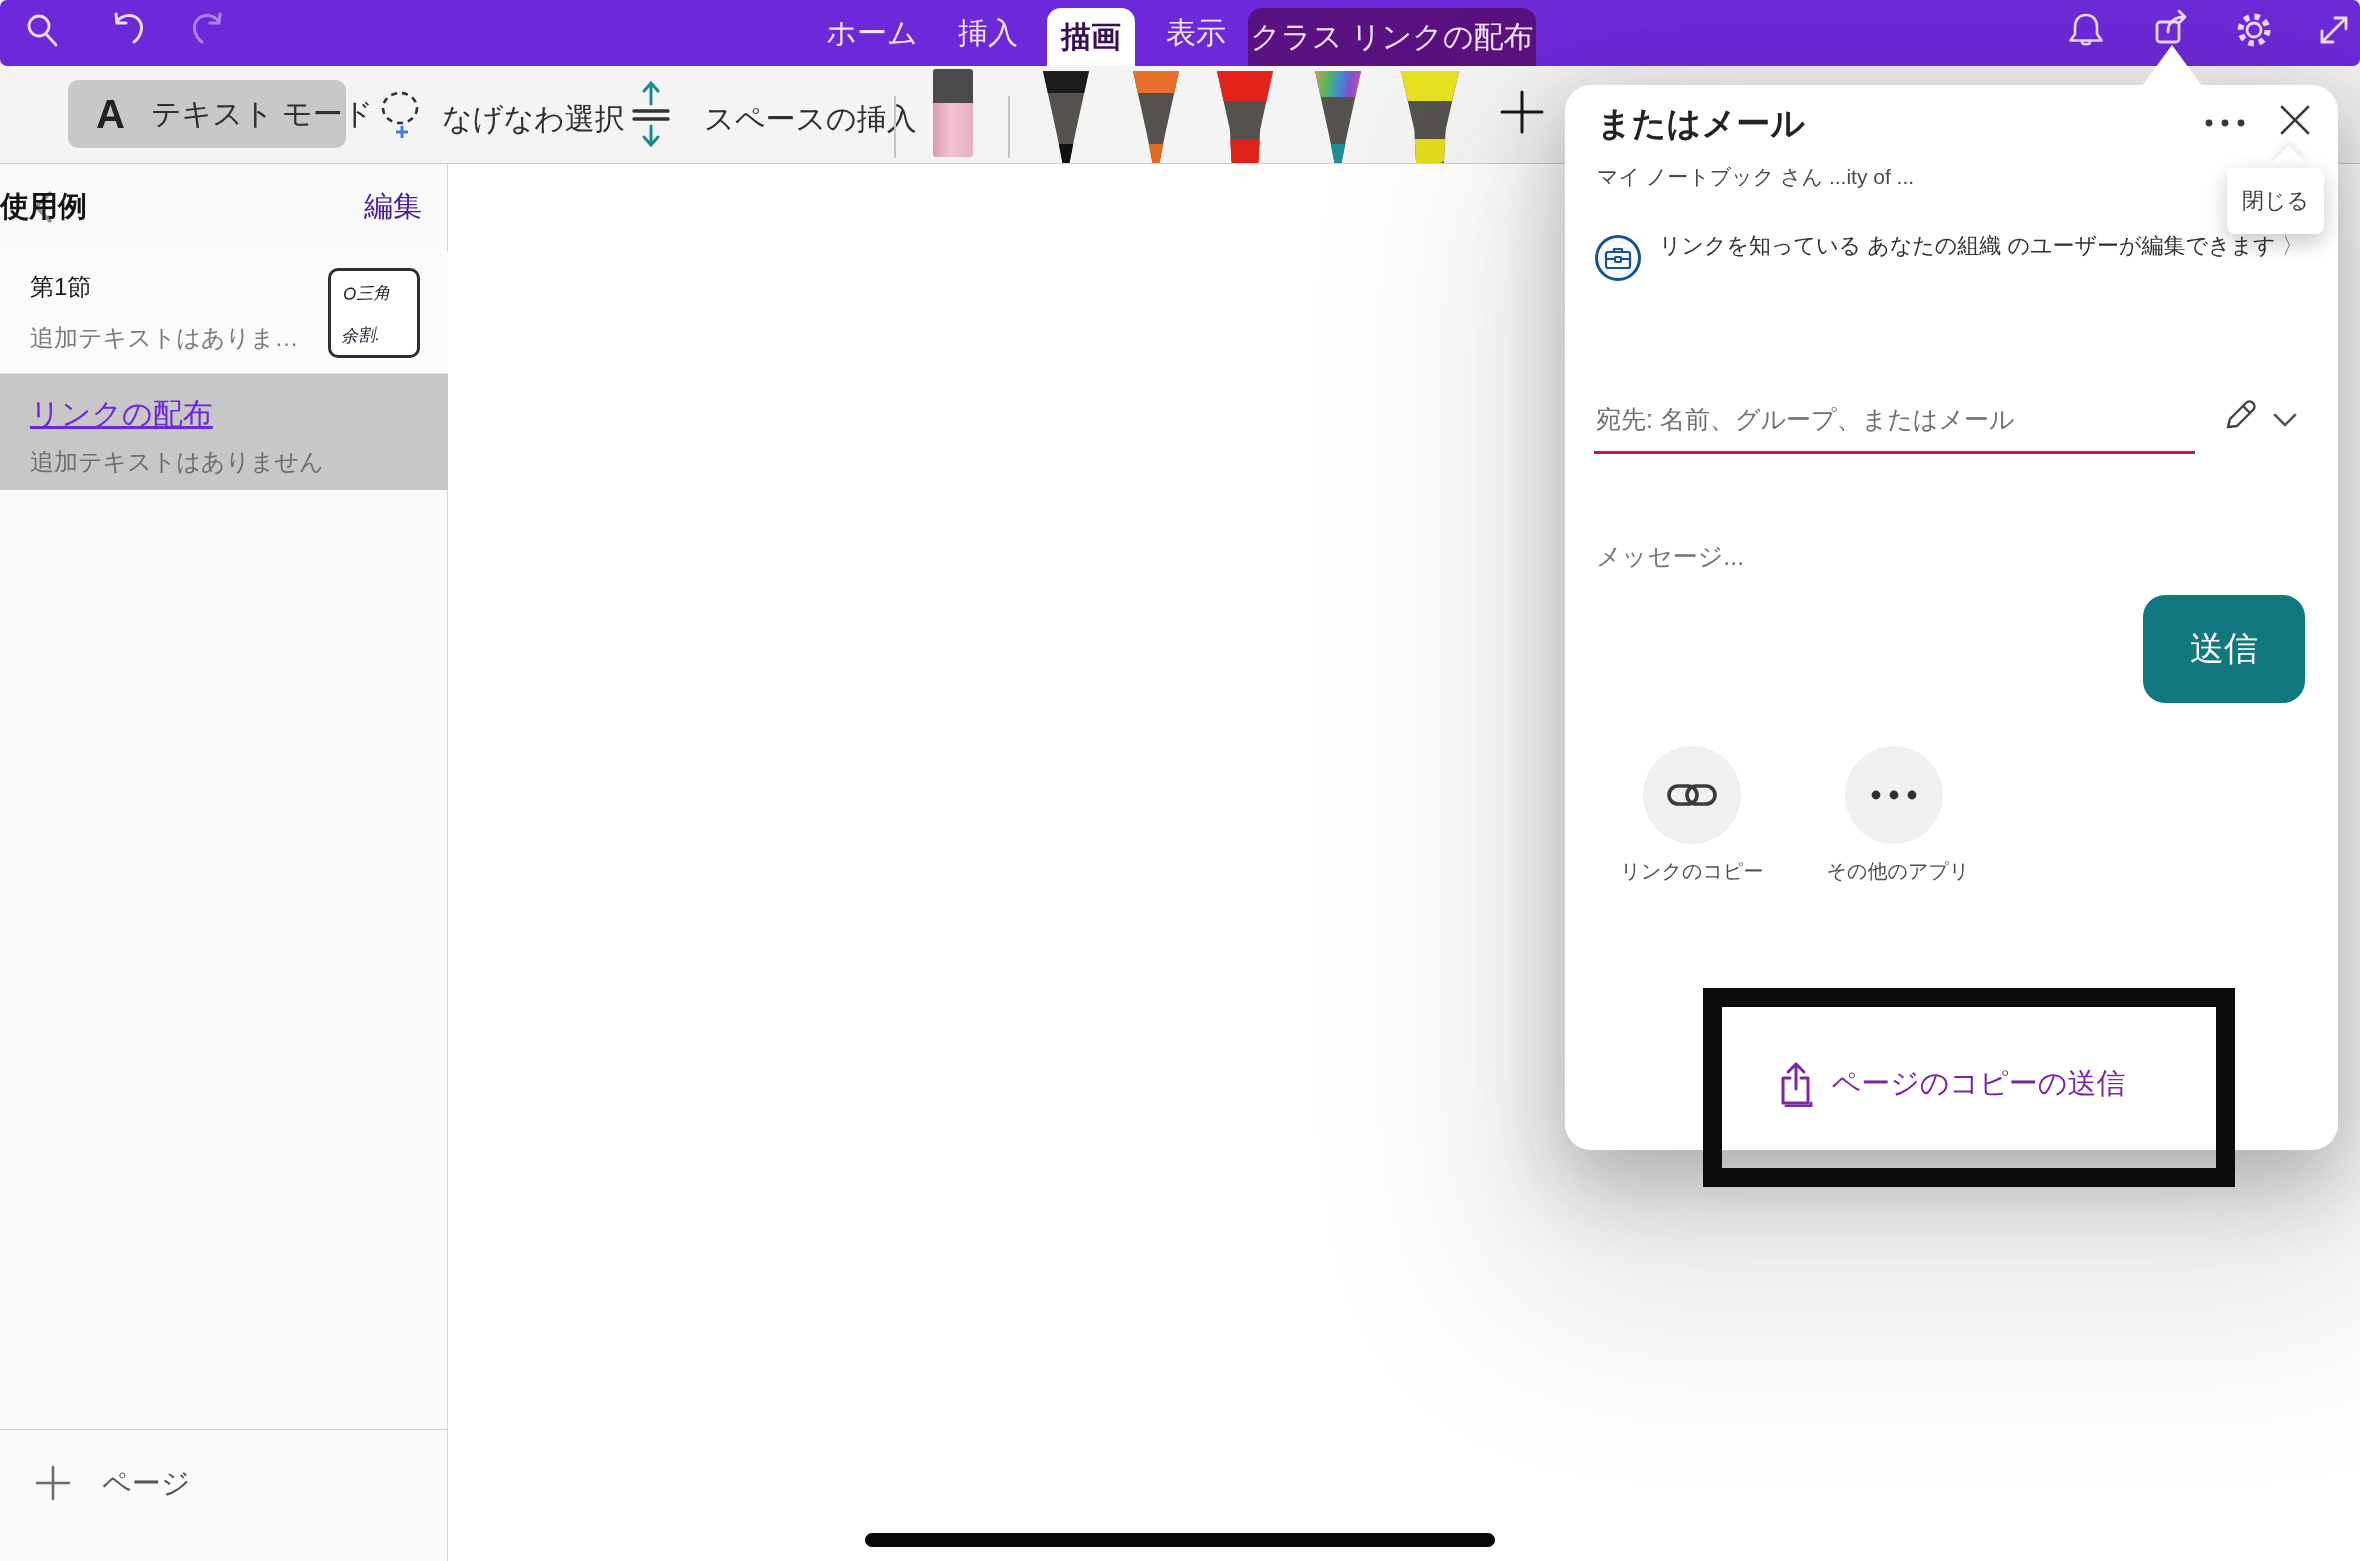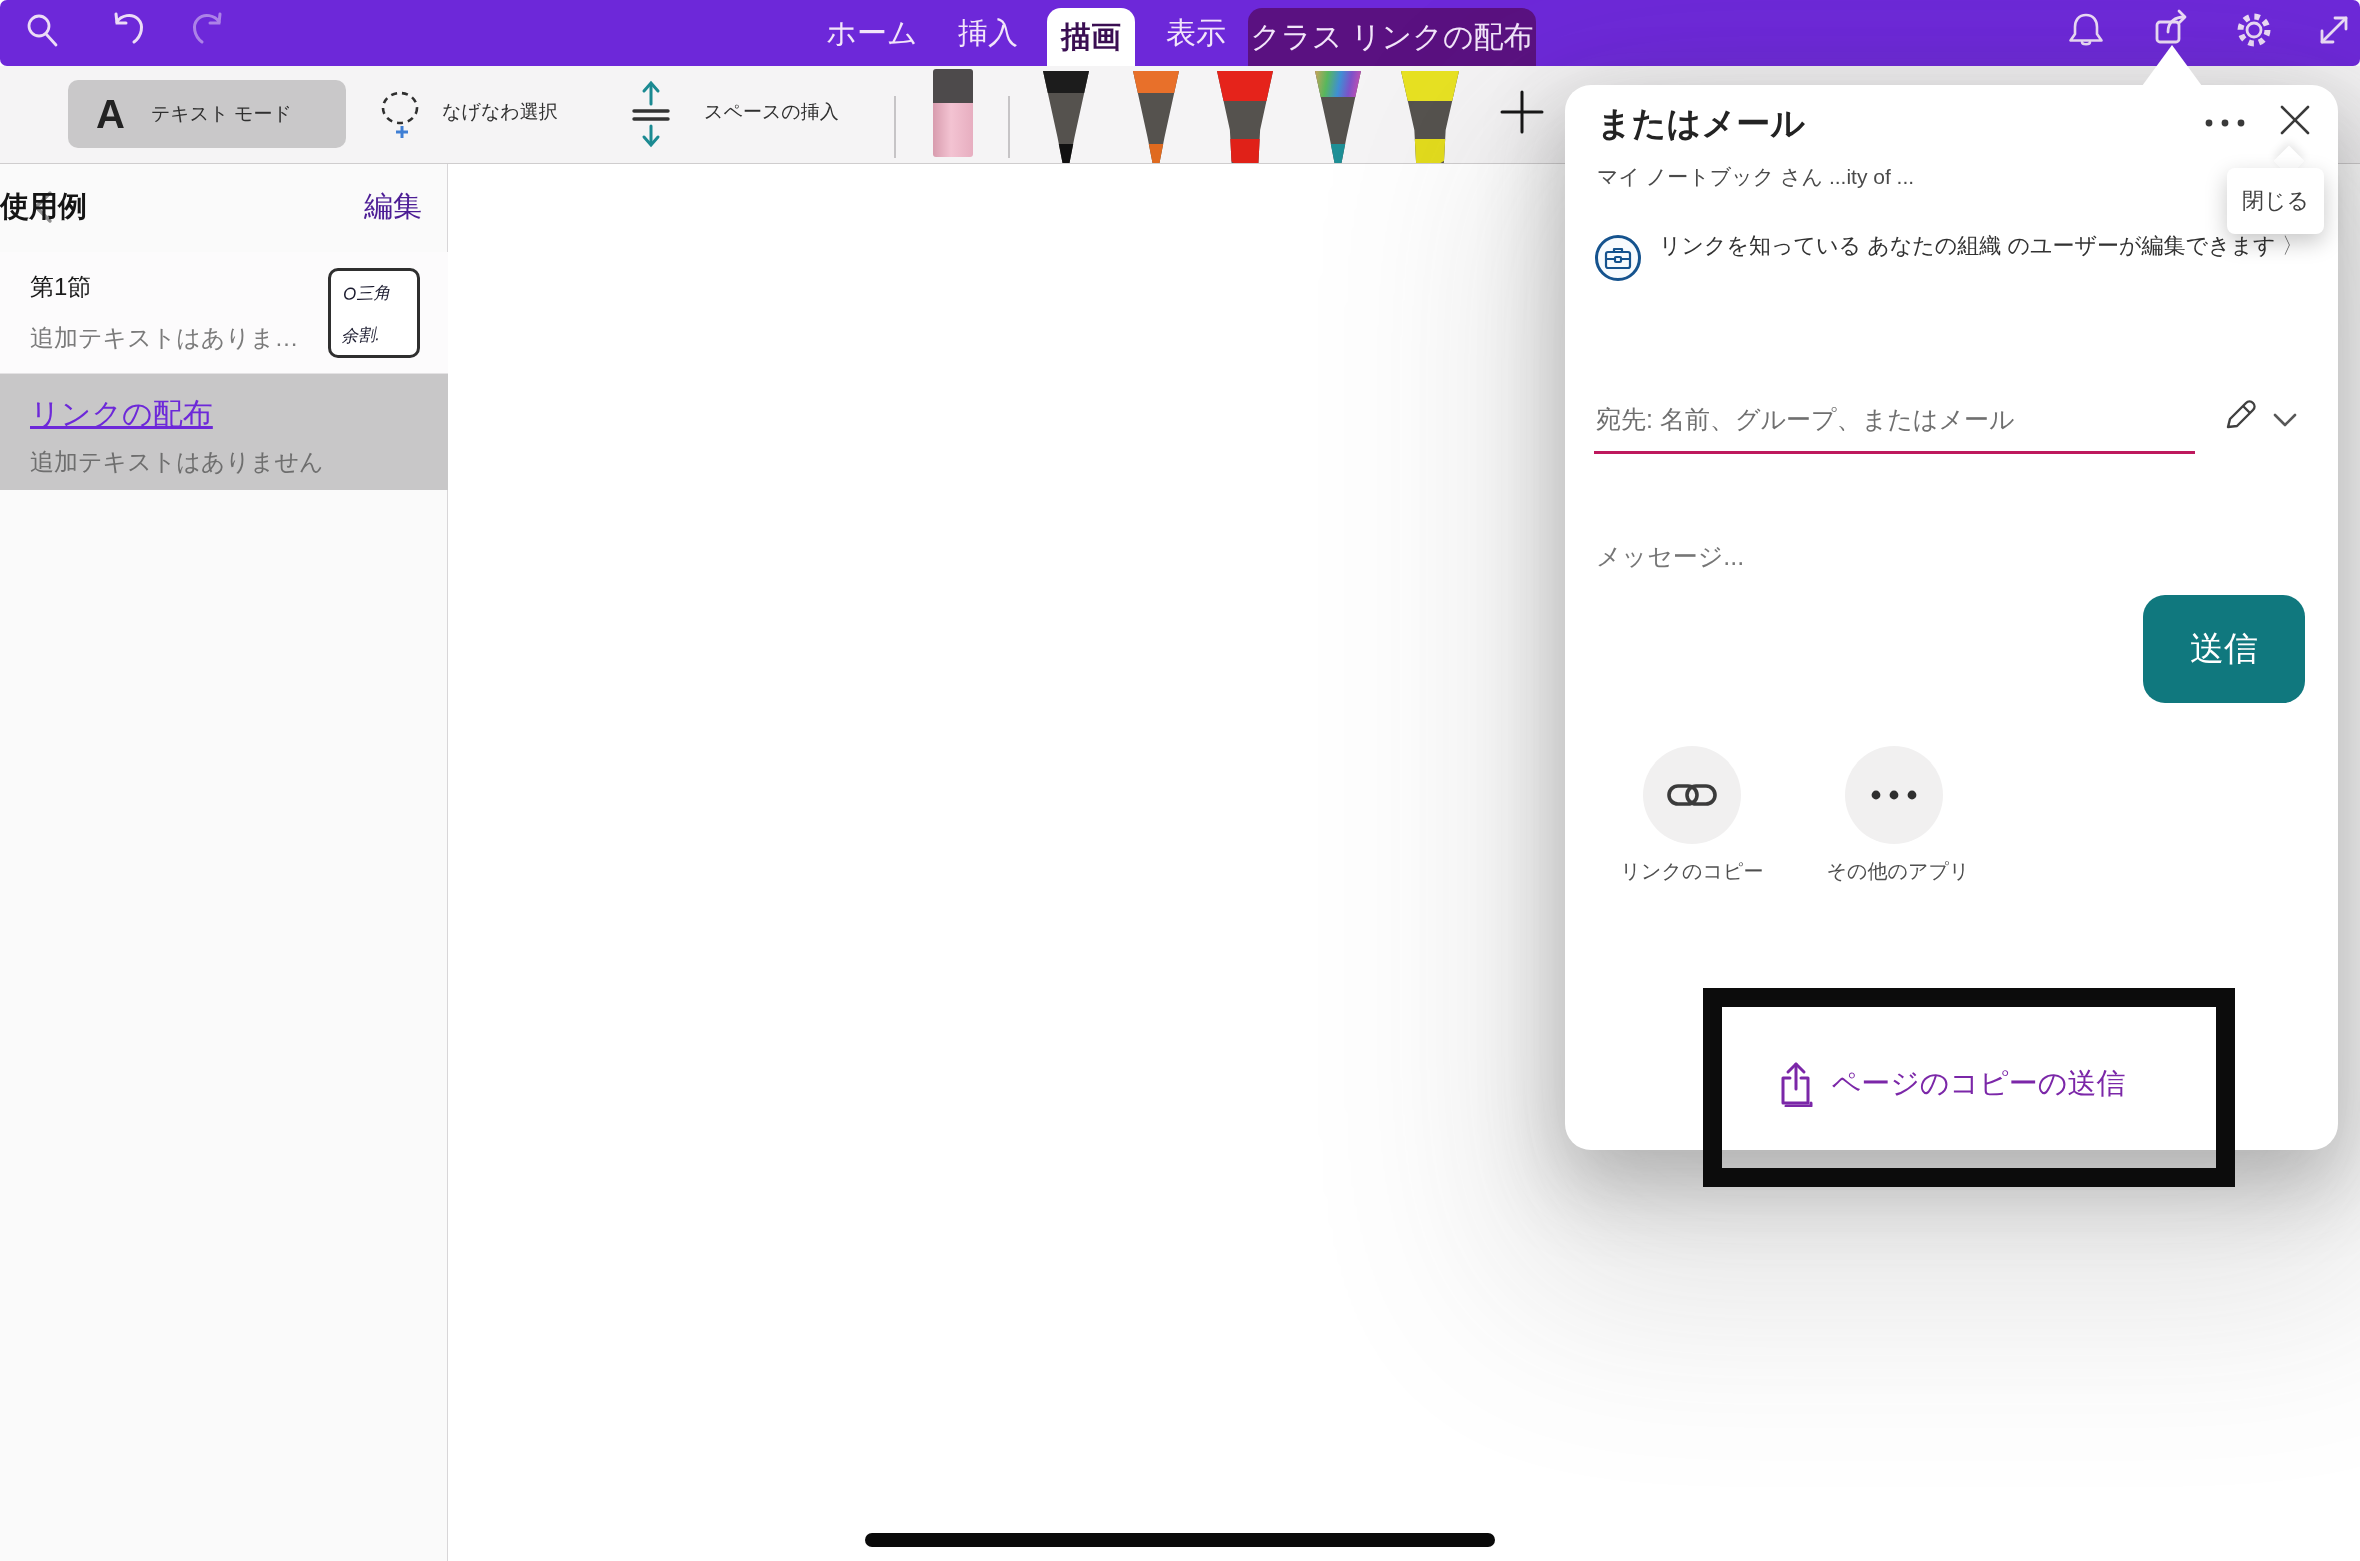--- a/index.html
+++ b/index.html
@@ -13,21 +13,21 @@
   .tab{display:flex;align-items:center;justify-content:center;font-size:30px;color:#f2e5fa;height:66px;}
   .tab-raised{height:58px;top:8px;border-radius:14px 14px 0 0;}
   .tab-draw{background:#ffffff;color:#3a0e52;font-weight:bold;}
   .tab-class{background:#5a1181;}
 
   
   .toolbar{left:0;top:66px;width:2360px;height:97px;background:#f5f4f5;border-bottom:1px solid #cfcdce;z-index:5;}
   .textmode-btn{left:68px;top:14px;width:278px;height:68px;background:#c9c8c9;border-radius:10px;
                 display:flex;align-items:center;gap:26px;padding-left:28px;box-sizing:border-box;}
   .textmode-a{font-size:40px;font-weight:bold;color:#222;line-height:1;}
-  .tool-label{font-size:19px;color:#2f2f2f;white-space:nowrap;}
+  .tool-label{font-size:30px;color:#2f2f2f;white-space:nowrap;}
   .tdivider{top:30px;width:2px;height:62px;background:#c6c4c6;}
   
   .pen{top:5px;width:50px;height:92px;z-index:6;}
   .pen-shape{width:100%;height:100%;background:#55524e;position:relative;
              clip-path:polygon(4% 0,96% 0,67% 72%,57% 100%,43% 100%,33% 72%);}
   .hl-shape{clip-path:polygon(0 0,100% 0,77% 64%,74% 100%,26% 100%,23% 64%);}
   .pen-band{position:absolute;top:0;left:0;right:0;height:22px;}
   .pen-nib{position:absolute;bottom:0;left:0;right:0;height:19px;}
   .eraser{left:933px;top:3px;width:40px;height:88px;}
   .eraser-cap{width:100%;height:34px;background:#4d4a4b;border-radius:3px 3px 0 0;}
@@ -246,20 +246,27 @@
         <div class="abs" style="left:12px;top:14px;transform:rotate(-2deg);">O三角</div>
         <div class="abs" style="left:10px;top:56px;transform:rotate(-3deg);">余割.</div>
       </div>
     </div>
 
     <div class="abs page-item" style="top:211px;height:116px;background:#c8c7c8;">
       <div class="abs pi-title" style="left:30px;top:20px;font-size:30px;color:#6d28d9;text-decoration:underline;">リンクの配布</div>
       <div class="abs pi-sub" style="left:30px;top:72px;color:#6e6e6e;">追加テキストはありません</div>
     </div>
 
+    <div class="abs sb-footer">
+      <svg width="38" height="38" viewBox="0 0 38 38" stroke="#6a6a6a" stroke-width="2.6" stroke-linecap="round">
+        <line x1="19" y1="3" x2="19" y2="35"></line>
+          <line x1="3" y1="19" x2="35" y2="19"></line>
+      </svg>
+      <span style="font-size:29px;color:#555;line-height:38px;">ページ</span>
+    </div>
   </div>
 
   <div class="abs home-indicator"></div>
 
   <div class="abs popover-caret"></div>
 
   <div class="abs dialog">
     <div class="abs dlg-title">またはメール</div>
 
     <div class="abs" style="left:636px;top:24px;width:48px;height:28px;">

